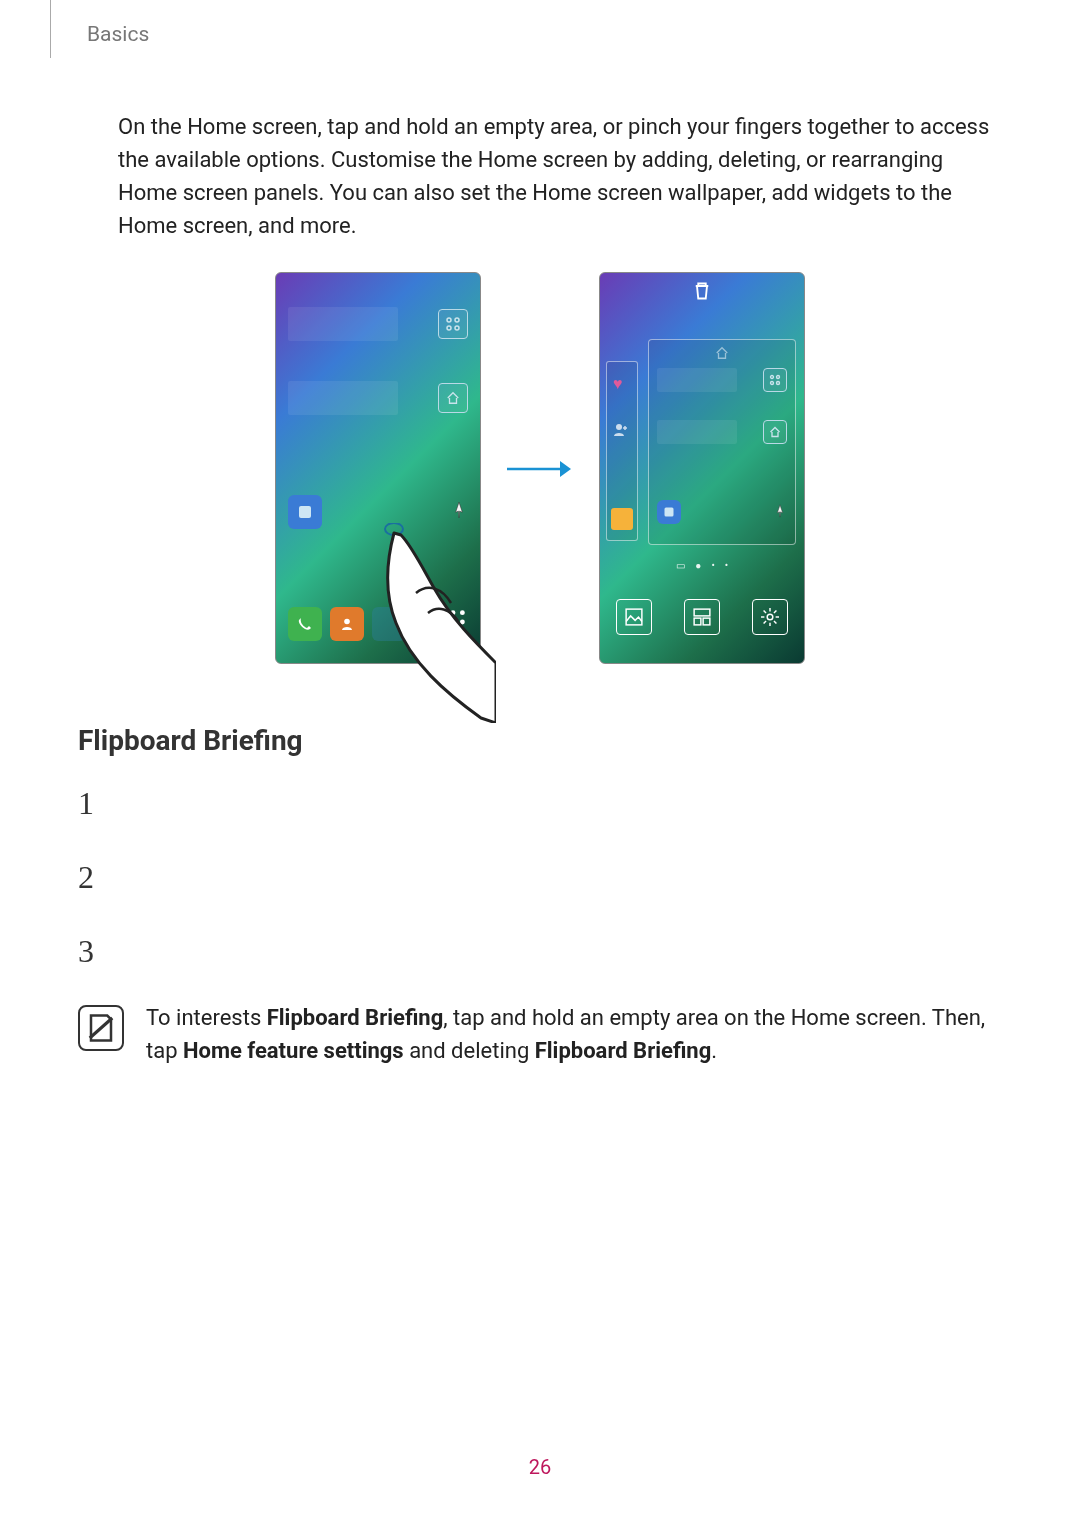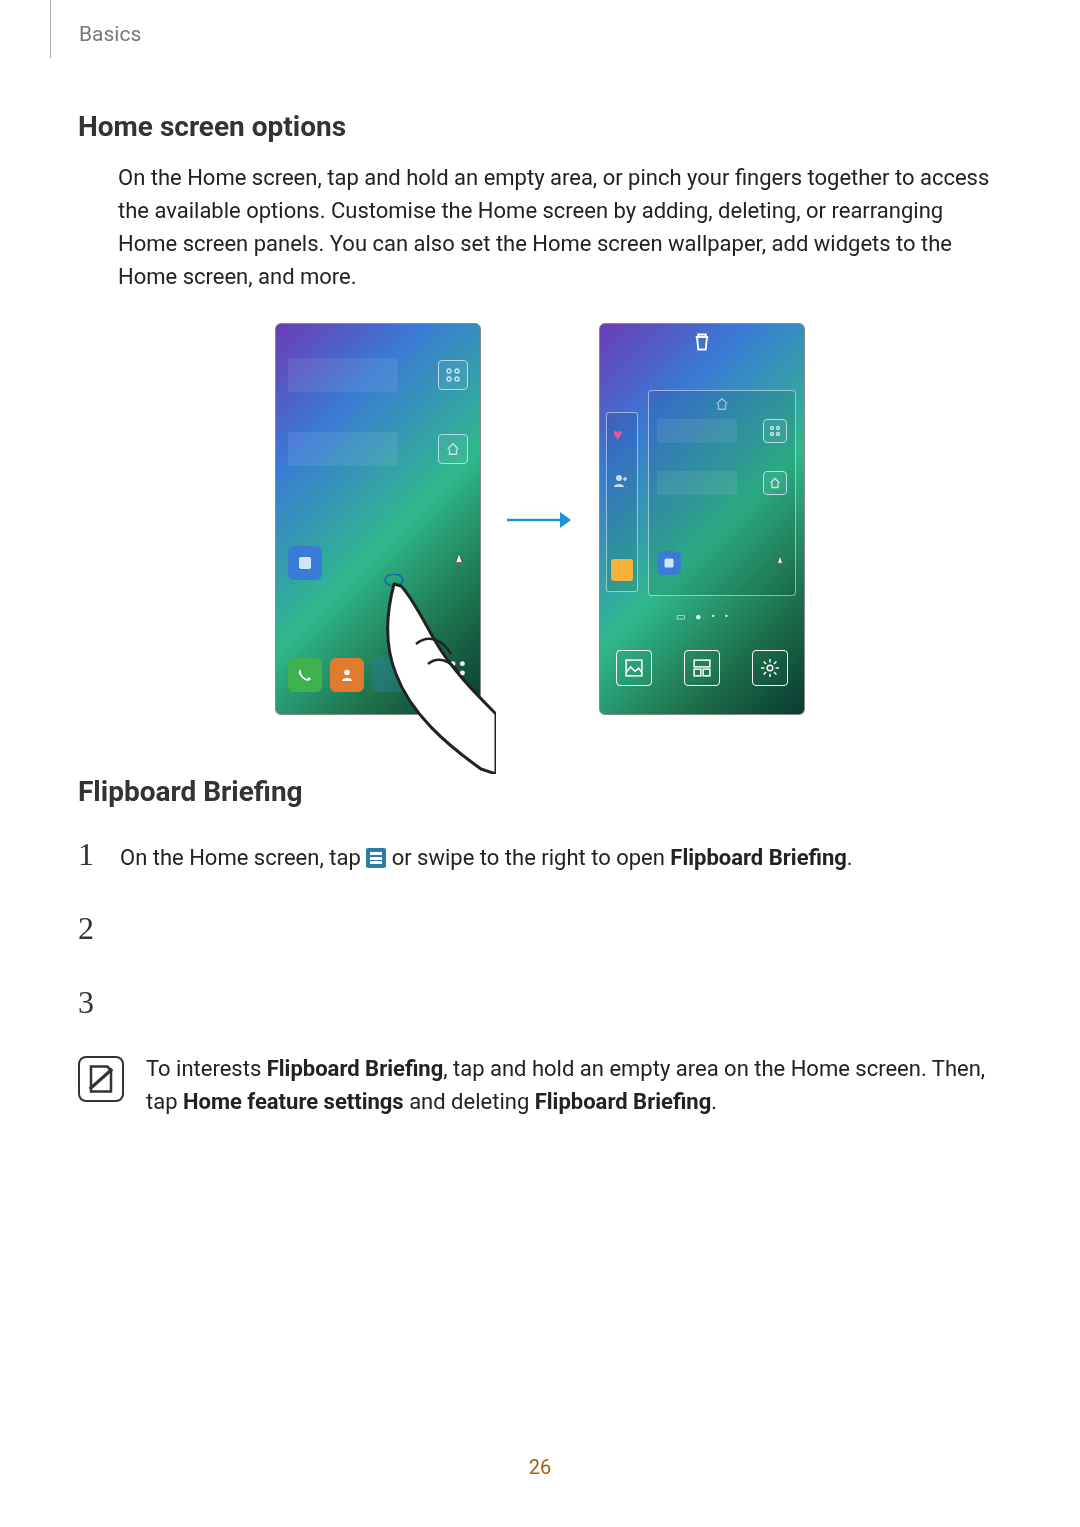--- a/index.html
+++ b/index.html
@@ -10,21 +10,21 @@
     font-family: -apple-system, "Segoe UI", Roboto, "Helvetica Neue", Arial, sans-serif;
     color: #222;
     position: relative;
   }
   .header-bar {
     position: absolute;
     left: 50px;
     top: 0;
     height: 58px;
     border-left: 1px solid #aaa;
-    padding-left: 28px;
+    padding-left: 36px;
     display: flex;
     align-items: flex-end;
     padding-bottom: 12px;
     color: #777;
     font-size: 21px;
   }
   .content {
     position: absolute;
     left: 78px;
     right: 78px;
@@ -167,33 +167,32 @@
     border:2.5px solid #333;
     border-radius:8px;
     display:flex;align-items:center;justify-content:center;
     margin-top:4px;
   }
   .page-num {
     position:absolute;
     bottom:48px; left:0; right:0;
     text-align:center;
     font-size:20px;
-    color:#a16207;
+    color:#be185d;
   }
 </style>
 </head>
 <body>
 
 <div class="header-bar">
   <span>Basics</span>
 </div>
 
 <div class="content">
 
-  <h2>Home screen options</h2>
   <p class="para">On the Home screen, tap and hold an empty area, or pinch your fingers together to access the available options. Customise the Home screen by adding, deleting, or rearranging Home screen panels. You can also set the Home screen wallpaper, add widgets to the Home screen, and more.</p>
 
   <div class="figure-wrap">
 
     <div class="phone">
       <div class="panel-row" style="top:34px; left:12px; right:12px; justify-content:space-between;">
         <div class="widget-blur" style="width:110px;height:34px;"></div>
         <div class="sq-icon">
           <svg width="16" height="16" viewBox="0 0 16 16">
               <g fill="none" stroke="currentColor" stroke-width="1.5">
@@ -376,25 +375,20 @@
         </div>
       </div>
     </div>
   </div>
 
   <h2>Flipboard Briefing</h2>
 
   <div class="steps">
     <div class="step">
       <div class="step-num">1</div>
-      <div class="step-text">
-        <span>On the Home screen, tap </span><span class="inline-icon">
-            <span></span>
-          </span><span> or swipe to the right to open </span><b>Flipboard Briefing</b><span>.</span>
-      </div>
     </div>
     <div class="step">
       <div class="step-num">2</div>
     </div>
     <div class="step">
       <div class="step-num">3</div>
     </div>
 
     <div class="note">
       <div class="note-icon">

